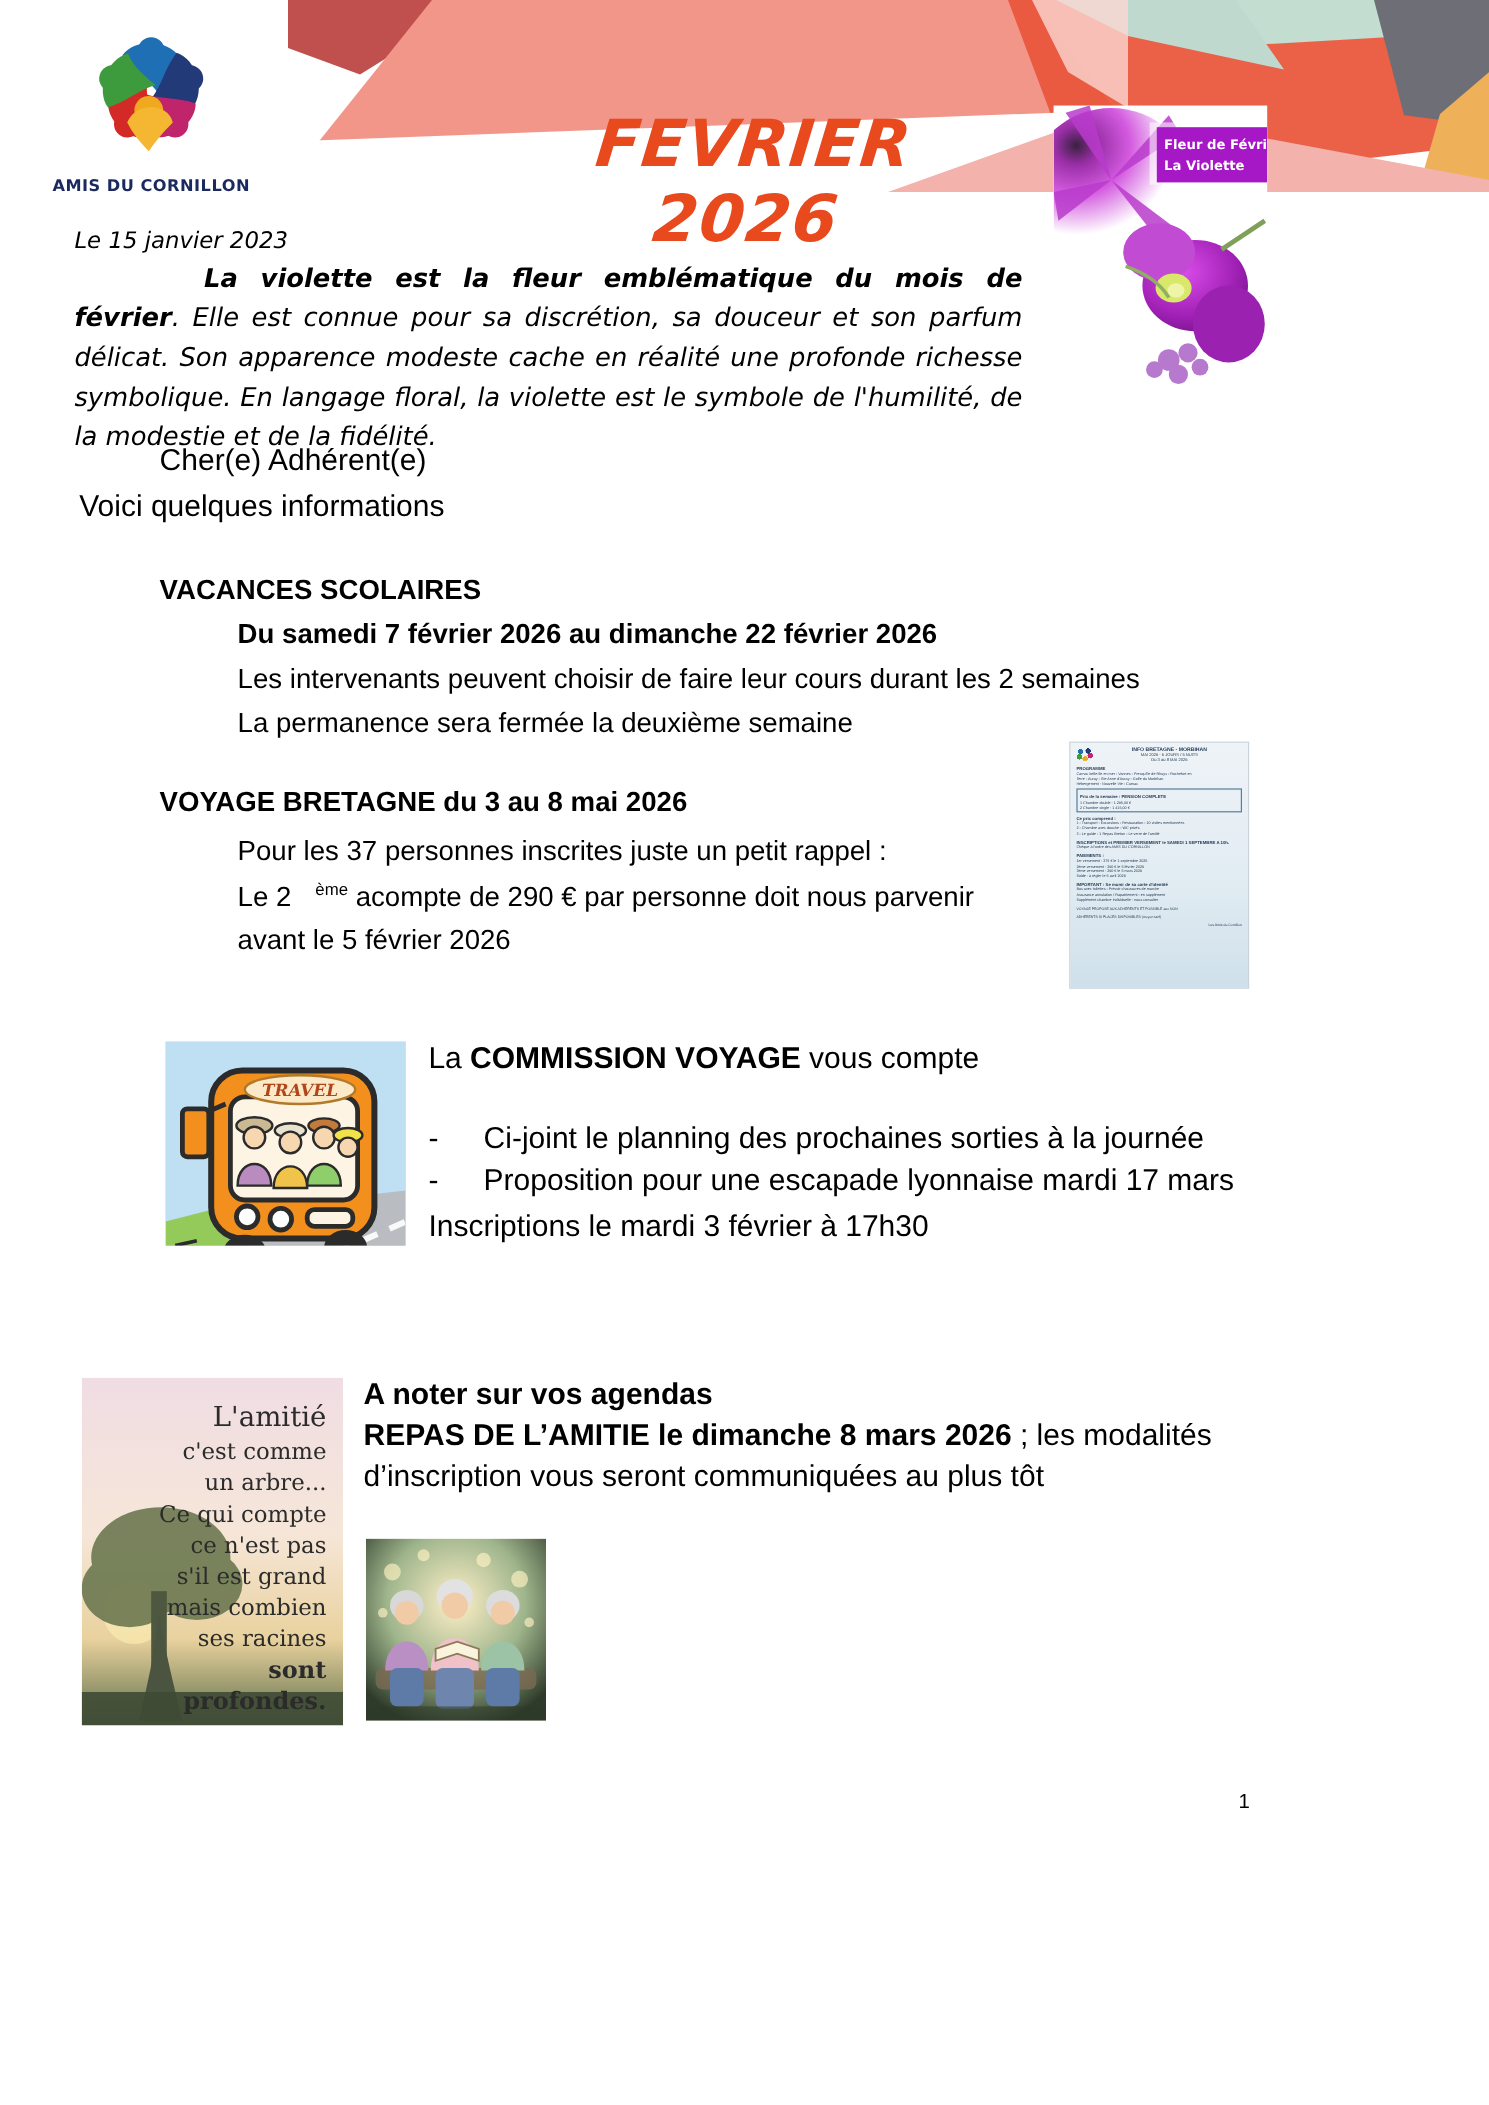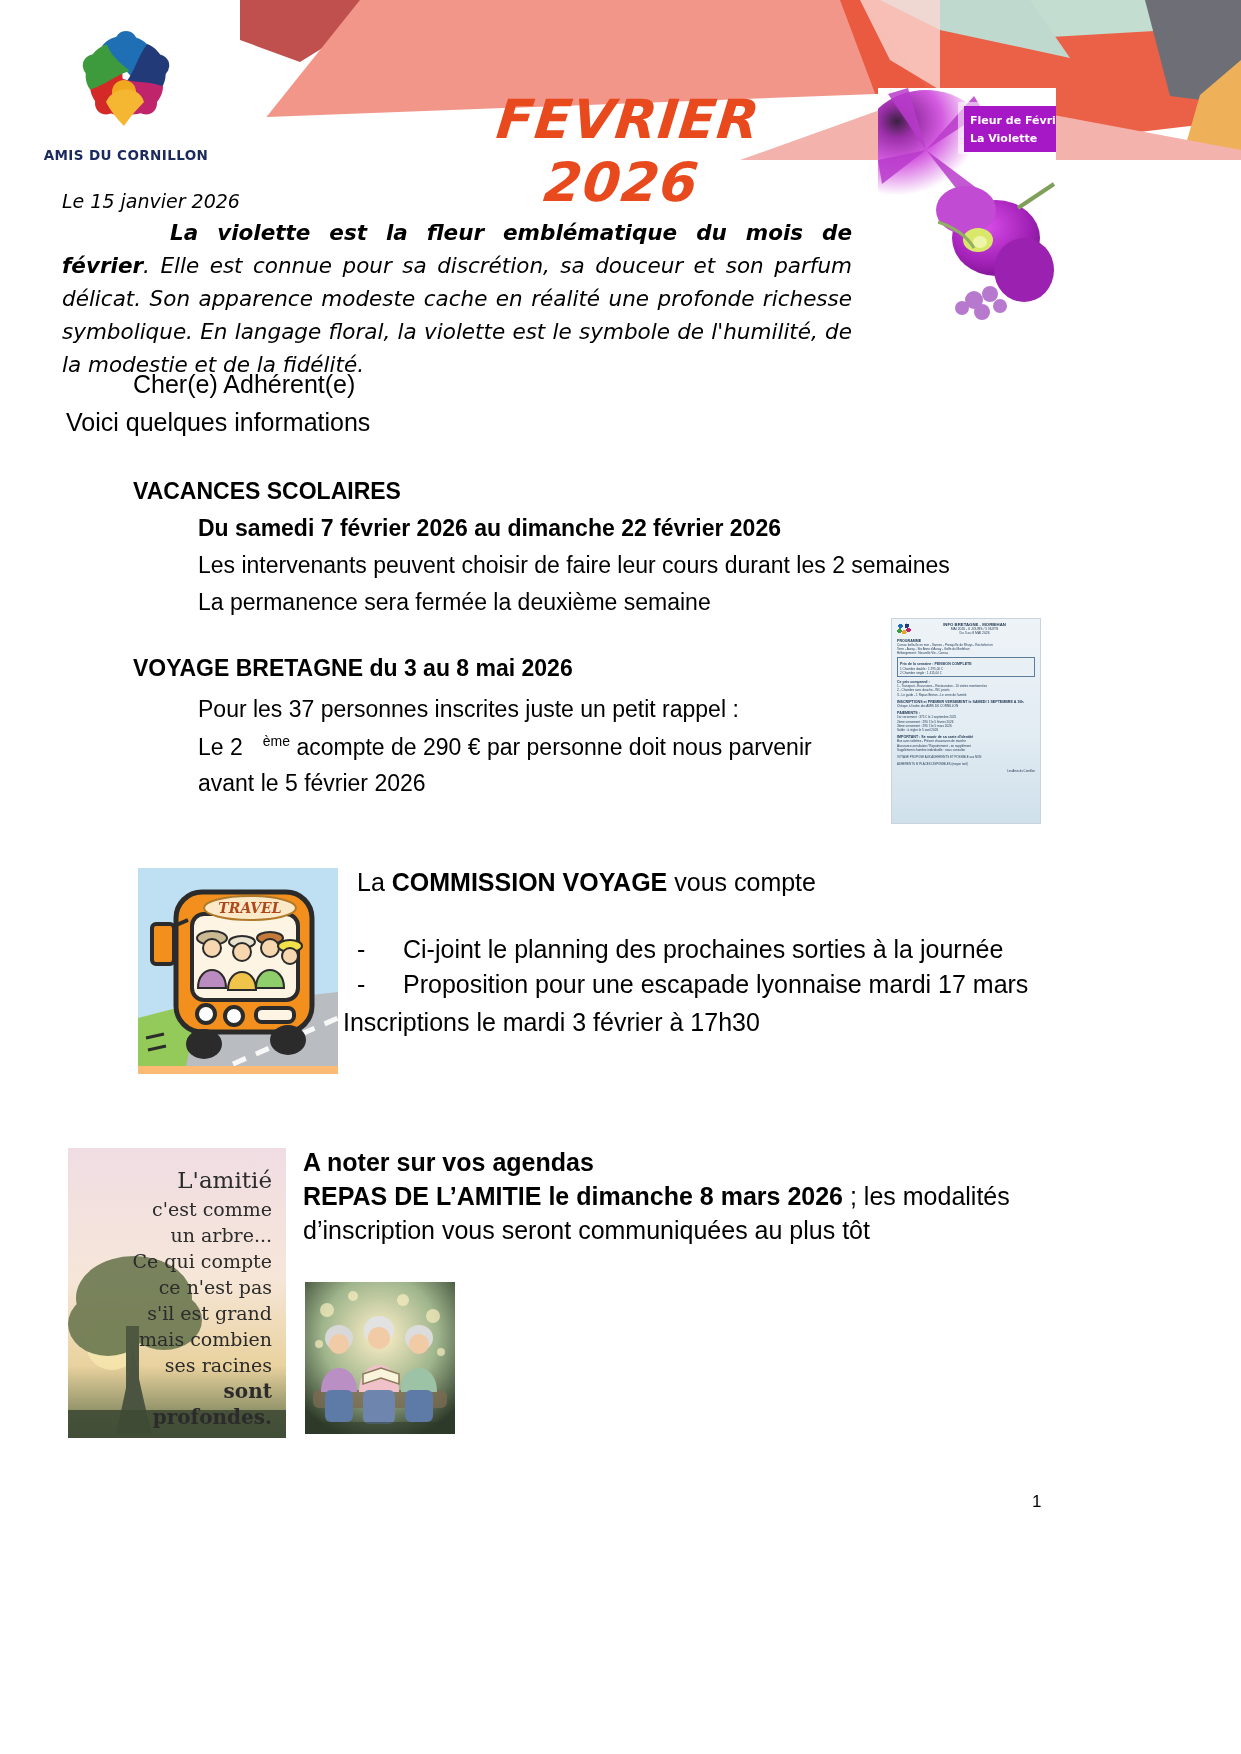--- a/index.html
+++ b/index.html
@@ -163,21 +163,21 @@
   .flyer .f-row { white-space: nowrap; overflow: hidden; }
   .flyer .f-box { border: 0.4px solid #5b7d99; margin: 2px 0; padding: 1px 2px; }
   .flyer .f-foot { font-size: 2.9px; margin-top: 3px; }
 
   
   .bus-img {
     position: absolute;
     left: 138px;
     top: 868px;
     width: 200px;
-    height: 206px;
+    height: 170px;
     background: #fdba74;
     overflow: hidden;
   }
   .bus-img svg { display:block; }
 
   .commission {
     position: absolute;
     left: 357px;
     top: 868px;
     font-size: 25px;
@@ -188,21 +188,21 @@
     position: absolute;
     left: 357px;
     top: 935px;
     width: 680px;
     font-size: 25px;
   }
   .bullets .b-row { display: flex; margin-bottom: 6px; }
   .bullets .b-dash { width: 46px; flex: 0 0 46px; }
   .insc {
     position: absolute;
-    left: 343px;
+    left: 357px;
     top: 1008px;
     font-size: 25px;
   }
 
   
   .friend-img {
     position: absolute;
     left: 68px;
     top: 1148px;
     width: 218px;
@@ -341,21 +341,21 @@
     <path d="M60 134 C78 140 90 150 96 160" stroke="#8FAF62" stroke-width="3" fill="none"></path>
     <g>
       <rect x="80" y="14" width="98" height="52" fill="#ffffff" opacity="0.55"></rect>
       <rect x="86" y="18" width="92" height="46" fill="#A618C6"></rect>
       <text x="92" y="36" font-family="DejaVu Sans, sans-serif" font-size="11" font-weight="bold" fill="#ffffff">Fleur de Février :</text>
       <text x="92" y="54" font-family="DejaVu Sans, sans-serif" font-size="11" font-weight="bold" fill="#ffffff">La Violette</text>
     </g>
   </svg>
 </div>
 
-<div class="date-line">Le 15 janvier 2026</div>
+<div class="date-line">Le 15 janvier 2023</div>
 <div class="intro"><b>La violette est la fleur emblématique du mois de février</b><span>. Elle est connue pour sa discrétion, sa douceur et son parfum délicat. Son apparence modeste cache en réalité une profonde richesse symbolique. En langage floral, la violette est le symbole de l'humilité, de la modestie et de la fidélité.</span></div>
 
 <div class="greeting">Cher(e) Adhérent(e)</div>
 <div class="infoline">Voici quelques informations</div>
 
 <div class="sec-head" id="vac-head">VACANCES SCOLAIRES</div>
 <div class="sec-sub" id="vac-l1">Du samedi 7 février 2026 au dimanche 22 février 2026</div>
 <div class="sec-sub" id="vac-l2">Les intervenants peuvent choisir de faire leur cours durant les 2 semaines</div>
 <div class="sec-sub" id="vac-l3">La permanence sera fermée la deuxième semaine</div>
 

